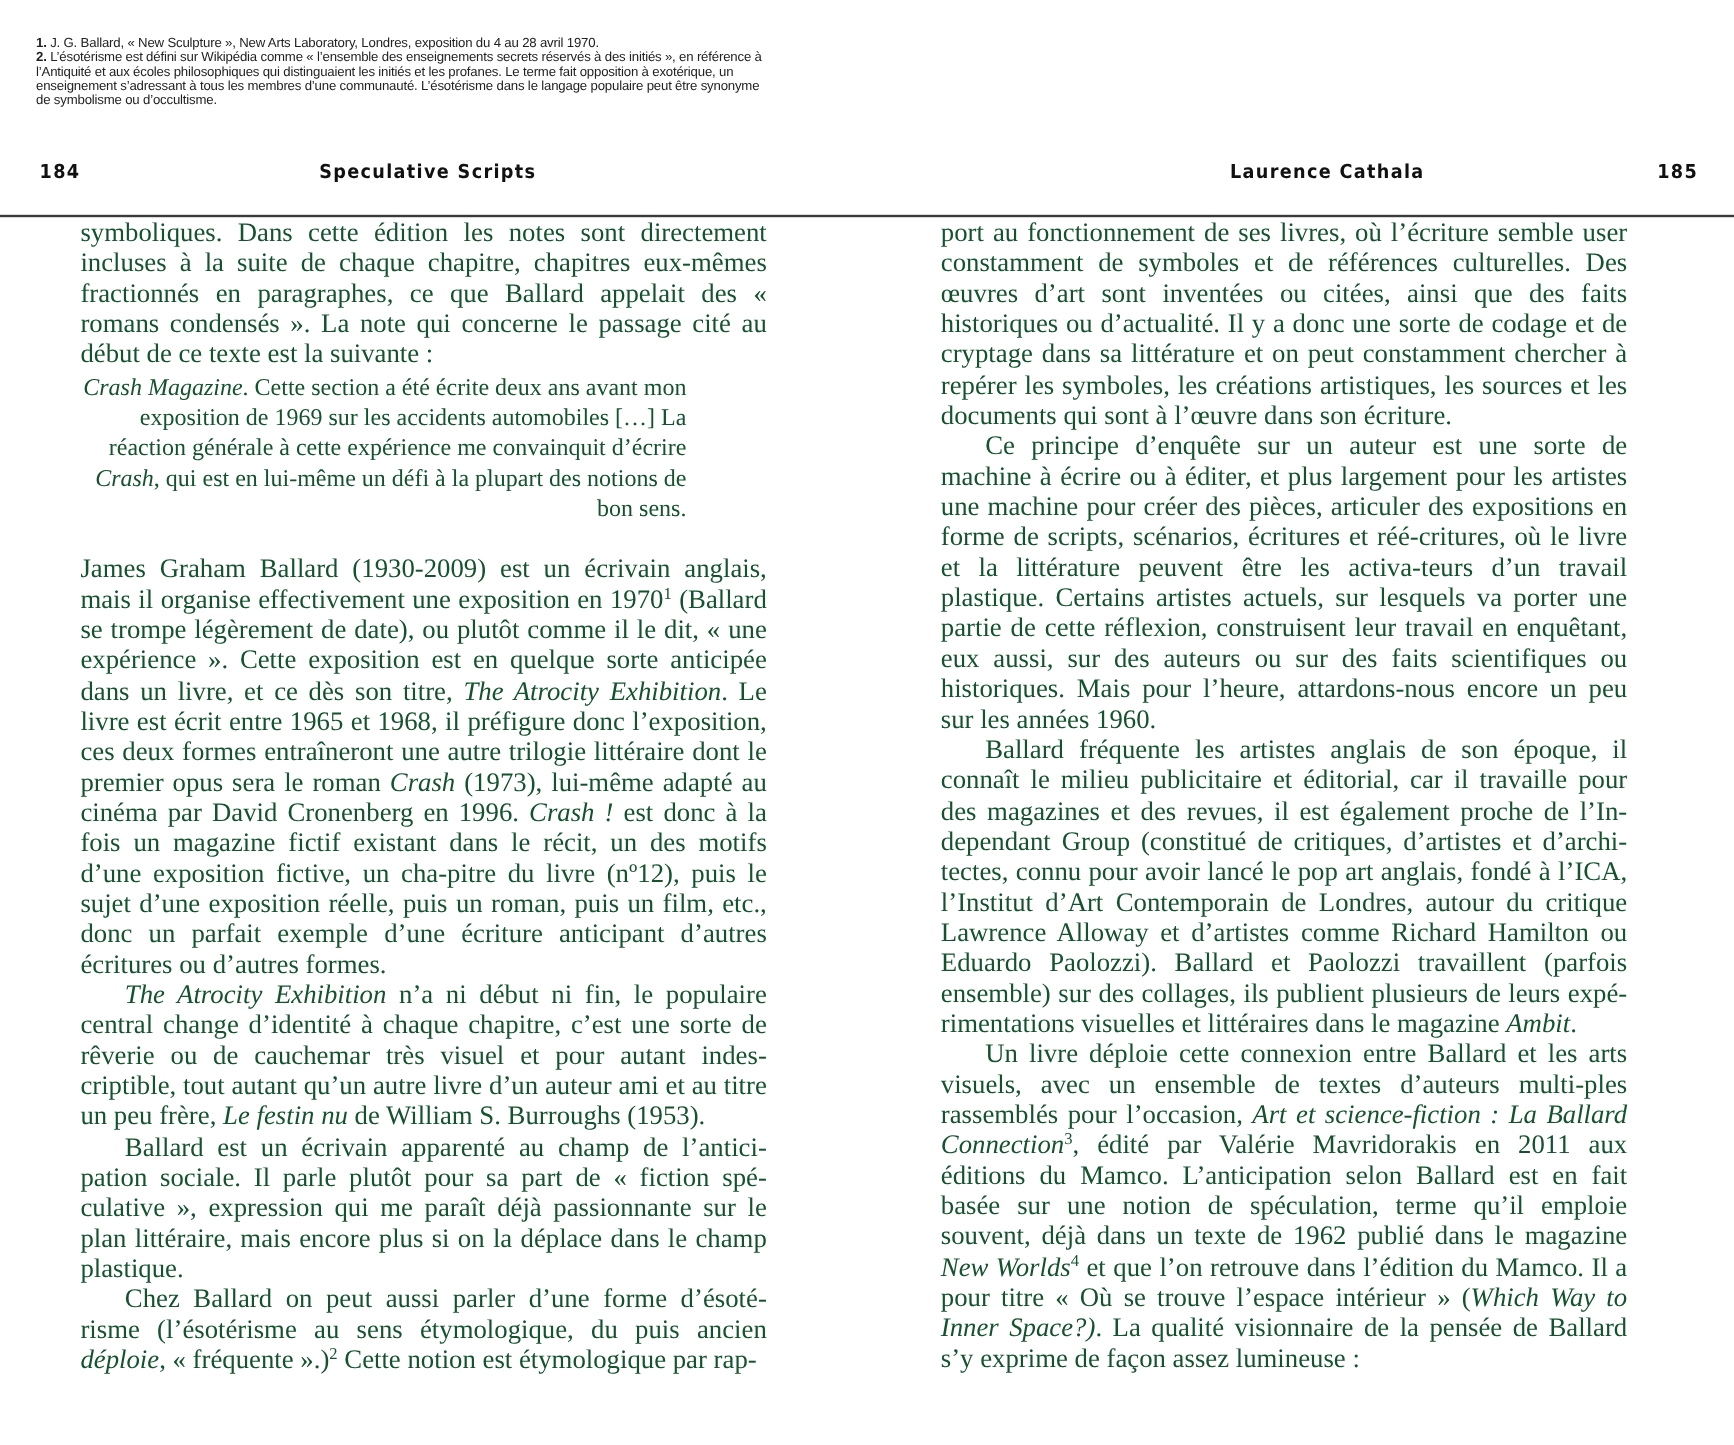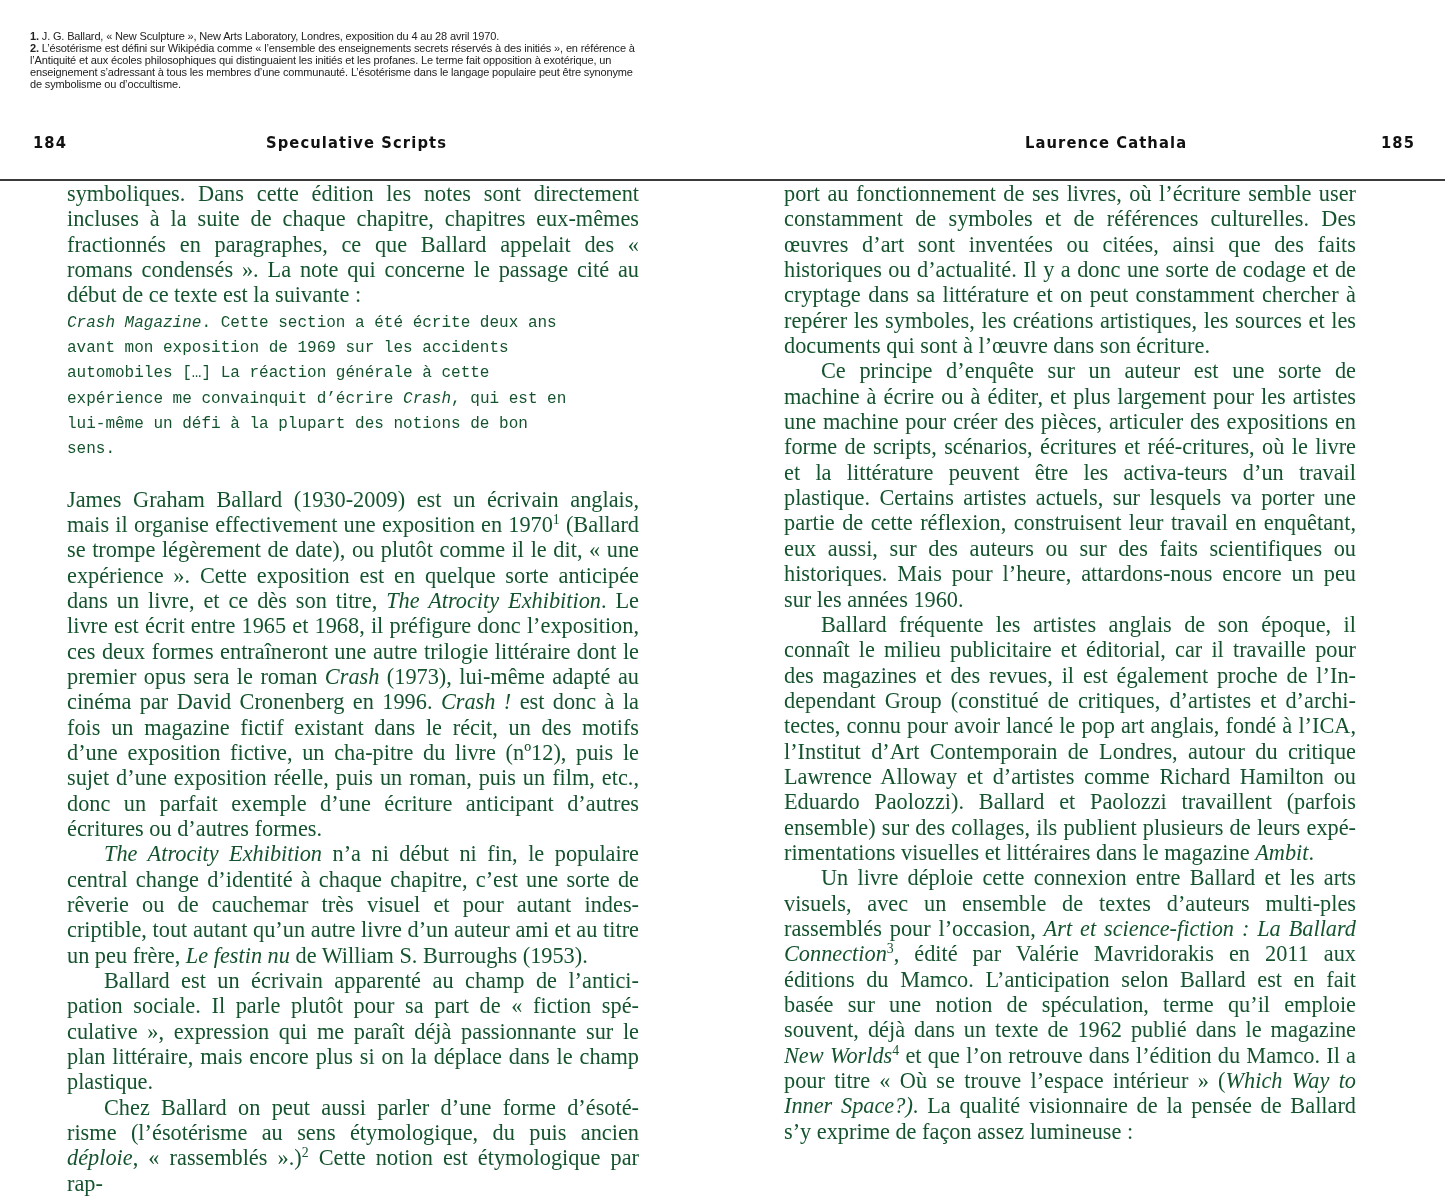--- a/index.html
+++ b/index.html
@@ -9,21 +9,21 @@
   .footnotes.right { left: 808px; width: 600px; }
   .footnotes .num { font-weight: bold; }
   .fn { margin: 0; }
   .running { position: absolute; top: 133px; font-family: "DejaVu Sans", sans-serif; font-weight: bold; font-size: 16px; letter-spacing: 1.2px; color: #111; transform: scaleX(0.92); transform-origin: left top; }
   .rule { position: absolute; top: 179px; left: 0; width: 1445px; height: 2px; background: #3a3a3a; }
   .col { position: absolute; top: 181px; width: 572px; font-family: "Liberation Serif", serif; font-size: 22.3px; line-height: 25.35px; color: #14532d; text-align: justify; hyphens: manual; }
   .col.left { left: 67px; }
   .col.right { left: 772px; margin-left: 12px; }
   .col p { margin: 0; }
   .col p.indent { text-indent: 37px; }
-  .quote { margin: 0 0 0 37px; width: 505px; font-size: 16px; line-height: 25.3px; text-align: left; padding-top: 3px; font-family: Liberation Mono, monospace; }
+  .quote { margin: 0 0 0 37px; width: 505px; font-size: 20px; line-height: 25.3px; text-align: right; padding-top: 3px; }
   .gap { height: 24px; }
   i { font-style: italic; }
   sup { font-size: 0.62em; line-height: 0; vertical-align: 0.55em; }
 </style>
 </head>
 <body>
 
 <div class="footnotes left">
   <p class="fn"><span class="num">1.</span> <span>J. G. Ballard, « New Sculpture », New Arts Laboratory, Londres, exposition du 4 au 28 avril 1970.</span></p>
   <p class="fn"><span class="num">2.</span> <span>L’ésotérisme est défini sur Wikipédia comme « l’ensemble des enseignements secrets réservés à des initiés », en référence à l’Antiquité et aux écoles philosophiques qui distinguaient les initiés et les profanes. Le terme fait opposition à exotérique, un enseignement s’adressant à tous les membres d’une communauté. L’ésotérisme dans le langage populaire peut être synonyme de symbolisme ou d’occultisme.</span></p>
@@ -39,21 +39,21 @@
 
 <div class="rule"></div>
 
 <div class="col left">
   <p>symboliques. Dans cette édition les notes sont directement incluses à la suite de chaque chapitre, chapitres eux-mêmes fractionnés en paragraphes, ce que Ballard appelait des « romans condensés ». La note qui concerne le passage cité au début de ce texte est la suivante :</p>
   <p class="quote"><i>Crash Magazine</i><span>. Cette section a été écrite deux ans avant mon exposition de 1969 sur les accidents automobiles […] La réaction générale à cette expérience me convainquit d’écrire </span><i>Crash</i><span>, qui est en lui-même un défi à la plupart des notions de bon sens.</span></p>
   <div class="gap"></div>
   <p><span>James Graham Ballard (1930-2009) est un écrivain anglais, mais il organise effectivement une exposition en 1970</span><sup>1</sup><span> (Ballard se trompe légèrement de date), ou plutôt comme il le dit, « une expérience ». Cette exposition est en quelque sorte anticipée dans un livre, et ce dès son titre, </span><i>The Atrocity Exhibition</i><span>. Le livre est écrit entre 1965 et 1968, il préfigure donc l’exposition, ces deux formes entraîneront une autre trilogie littéraire dont le premier opus sera le roman </span><i>Crash</i><span> (1973), lui-même adapté au cinéma par David Cronenberg en 1996. </span><i>Crash !</i><span> est donc à la fois un magazine fictif existant dans le récit, un des motifs d’une exposition fictive, un cha-pitre du livre (nº12), puis le sujet d’une exposition réelle, puis un roman, puis un film, etc., donc un parfait exemple d’une écriture anticipant d’autres écritures ou d’autres formes.</span></p>
   <p class="indent"><i>The Atrocity Exhibition</i><span> n’a ni début ni fin, le populaire central change d’identité à chaque chapitre, c’est une sorte de rêverie ou de cauchemar très visuel et pour autant indes-criptible, tout autant qu’un autre livre d’un auteur ami et au titre un peu frère, </span><i>Le festin nu</i><span> de William S. Burroughs (1953).</span></p>
   <p class="indent">Ballard est un écrivain apparenté au champ de l’antici-pation sociale. Il parle plutôt pour sa part de « fiction spé-culative », expression qui me paraît déjà passionnante sur le plan littéraire, mais encore plus si on la déplace dans le champ plastique.</p>
-  <p class="indent"><span>Chez Ballard on peut aussi parler d’une forme d’ésoté-risme (l’ésotérisme au sens étymologique, du puis ancien </span><i>déploie</i><span>, « rassemblés ».)</span><sup>2</sup><span> Cette notion est étymologique par rap-</span></p>
+  <p class="indent"><span>Chez Ballard on peut aussi parler d’une forme d’ésoté-risme (l’ésotérisme au sens étymologique, du puis ancien </span><i>déploie</i><span>, « fréquente ».)</span><sup>2</sup><span> Cette notion est étymologique par rap-</span></p>
 </div>
 
 <div class="col right">
   <p>port au fonctionnement de ses livres, où l’écriture semble user constamment de symboles et de références culturelles. Des œuvres d’art sont inventées ou citées, ainsi que des faits historiques ou d’actualité. Il y a donc une sorte de codage et de cryptage dans sa littérature et on peut constamment chercher à repérer les symboles, les créations artistiques, les sources et les documents qui sont à l’œuvre dans son écriture.</p>
   <p class="indent">Ce principe d’enquête sur un auteur est une sorte de machine à écrire ou à éditer, et plus largement pour les artistes une machine pour créer des pièces, articuler des expositions en forme de scripts, scénarios, écritures et réé-critures, où le livre et la littérature peuvent être les activa-teurs d’un travail plastique. Certains artistes actuels, sur lesquels va porter une partie de cette réflexion, construisent leur travail en enquêtant, eux aussi, sur des auteurs ou sur des faits scientifiques ou historiques. Mais pour l’heure, attardons-nous encore un peu sur les années 1960.</p>
   <p class="indent"><span>Ballard fréquente les artistes anglais de son époque, il connaît le milieu publicitaire et éditorial, car il travaille pour des magazines et des revues, il est également proche de l’In-dependant Group (constitué de critiques, d’artistes et d’archi-tectes, connu pour avoir lancé le pop art anglais, fondé à l’ICA, l’Institut d’Art Contemporain de Londres, autour du critique Lawrence Alloway et d’artistes comme Richard Hamilton ou Eduardo Paolozzi). Ballard et Paolozzi travaillent (parfois ensemble) sur des collages, ils publient plusieurs de leurs expé-rimentations visuelles et littéraires dans le magazine </span><i>Ambit</i><span>.</span></p>
   <p class="indent"><span>Un livre déploie cette connexion entre Ballard et les arts visuels, avec un ensemble de textes d’auteurs multi-ples rassemblés pour l’occasion, </span><i>Art et science-fiction : La Ballard Connection</i><sup>3</sup><span>, édité par Valérie Mavridorakis en 2011 aux éditions du Mamco. L’anticipation selon Ballard est en fait basée sur une notion de spéculation, terme qu’il emploie souvent, déjà dans un texte de 1962 publié dans le magazine </span><i>New Worlds</i><sup>4</sup><span> et que l’on retrouve dans l’édition du Mamco. Il a pour titre « Où se trouve l’espace intérieur » (</span><i>Which Way to Inner Space?)</i><span>. La qualité visionnaire de la pensée de Ballard s’y exprime de façon assez lumineuse :</span></p>
 </div>
 
 </body></html>

